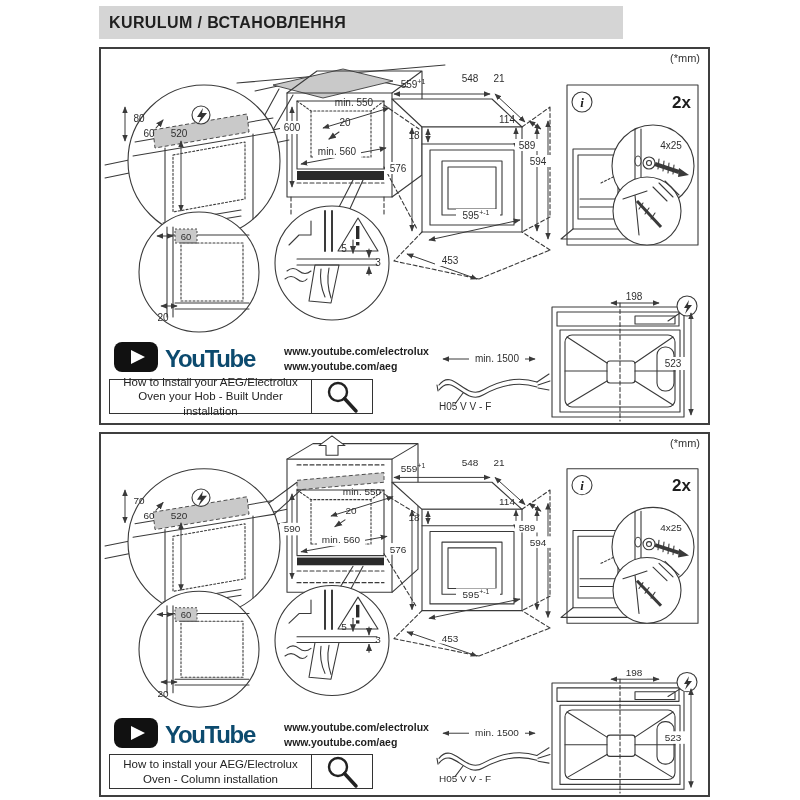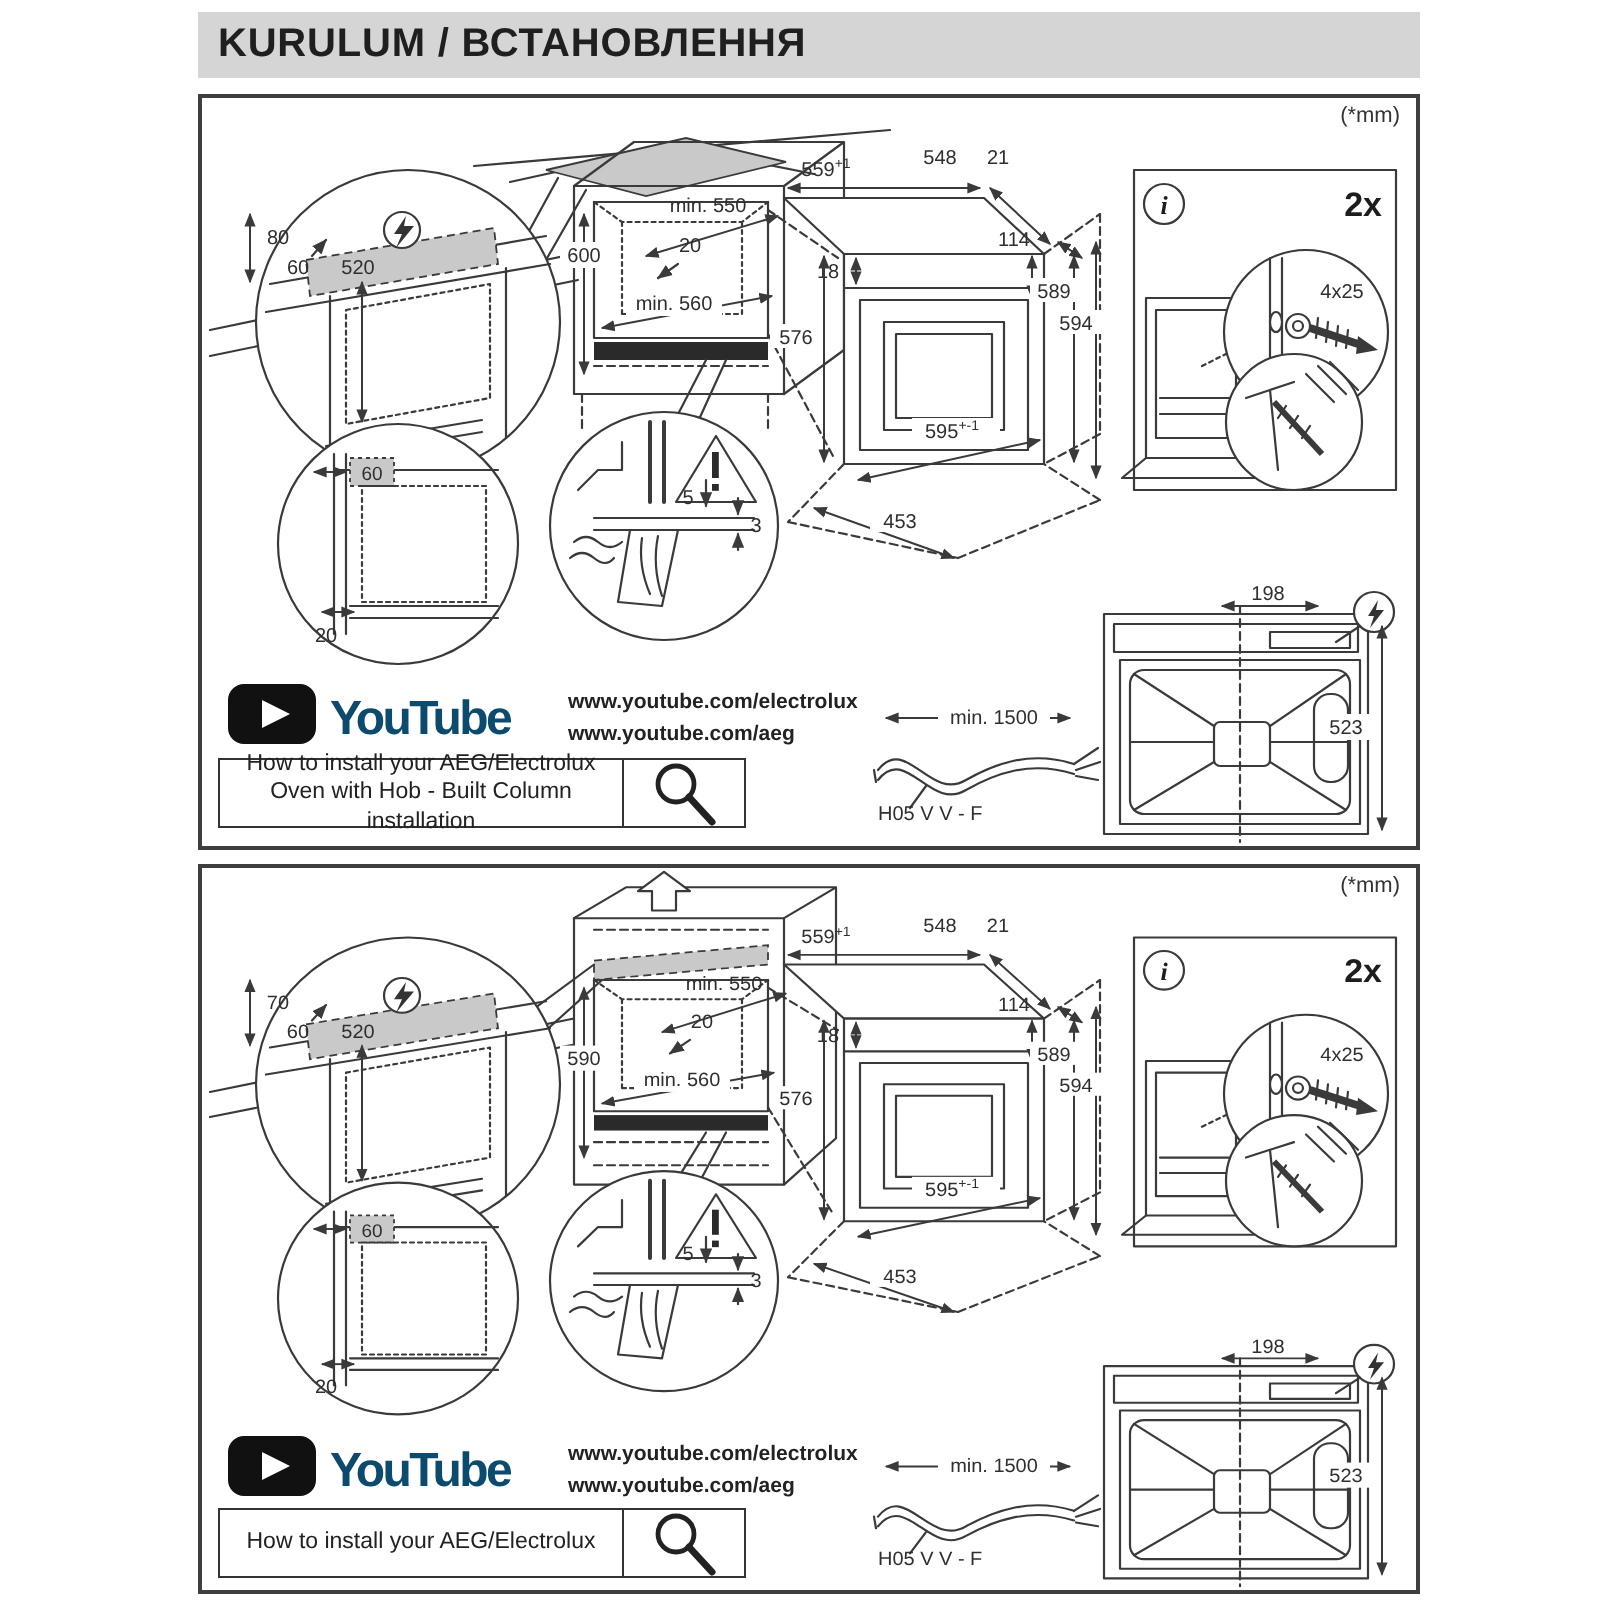--- a/index.html
+++ b/index.html
@@ -1,20 +1,20 @@
 <!DOCTYPE html>
 <html><head>
 <meta charset="utf-8">
 <style>
   html,body{margin:0;padding:0;background:#fff;}
   .page{position:relative;width:800px;height:800px;background:#fff;overflow:hidden;
         font-family:"Liberation Sans",sans-serif;color:#222;}
-  .titlebar{position:absolute;left:99px;top:6px;width:611px;height:33px;background:#d5d5d5;
+  .titlebar{position:absolute;left:99px;top:6px;width:524px;height:33px;background:#d5d5d5;
         display:flex;align-items:center;box-sizing:border-box;padding-left:10px;
-        font-size:20px;font-weight:600;letter-spacing:.4px;color:#1f1f1f;}
+        font-size:16px;font-weight:600;letter-spacing:.4px;color:#1f1f1f;}
   .panel{position:absolute;left:99px;width:611px;border:2px solid #3f3f3f;background:#fff;box-sizing:border-box;}
   .p1{top:47px;height:378px;}
   .p2{top:432px;height:365px;}
   svg.diag{position:absolute;left:0;top:0;width:100%;height:100%;}
   .mm{position:absolute;right:8px;top:3px;font-size:11px;color:#333;z-index:3;}
   
   .ln{stroke:#3a3a3a;stroke-width:1.1;fill:none;stroke-linecap:round;stroke-linejoin:round;}
   .wf{fill:#fff;}
   .thk{stroke-width:2;}
   .dsh{stroke-dasharray:4 2.5;}
@@ -249,21 +249,21 @@
       <span class="ytword">YouTube</span>
       <span class="yturls">
         <span class="u">www.youtube.com/electrolux</span>
         <span class="u">www.youtube.com/aeg</span>
       </span>
     </div>
 
     <div class="searchbox">
       <div class="stext">
         <span>How to install your AEG/Electrolux</span>
-        <span>Oven with Hob - Built Column installation</span>
+        <span>Oven your Hob - Built Under installation</span>
       </div>
       <div class="sicon">
         <svg width="40" height="36" viewBox="0 0 40 36">
             <circle cx="16" cy="13" r="9" fill="none" stroke="#222" stroke-width="2.4"></circle>
             <line x1="22.5" y1="19.5" x2="34" y2="32" stroke="#222" stroke-width="3.5" stroke-linecap="round"></line>
           </svg>
       </div>
     </div>
   </section>
 
@@ -458,20 +458,21 @@
       <span class="ytword">YouTube</span>
       <span class="yturls">
         <span class="u">www.youtube.com/electrolux</span>
         <span class="u">www.youtube.com/aeg</span>
       </span>
     </div>
 
     <div class="searchbox">
       <div class="stext">
         <span>How to install your AEG/Electrolux</span>
+        <span>Oven - Column installation</span>
       </div>
       <div class="sicon">
         <svg width="40" height="36" viewBox="0 0 40 36">
             <circle cx="16" cy="13" r="9" fill="none" stroke="#222" stroke-width="2.4"></circle>
             <line x1="22.5" y1="19.5" x2="34" y2="32" stroke="#222" stroke-width="3.5" stroke-linecap="round"></line>
           </svg>
       </div>
     </div>
   </section>
 

